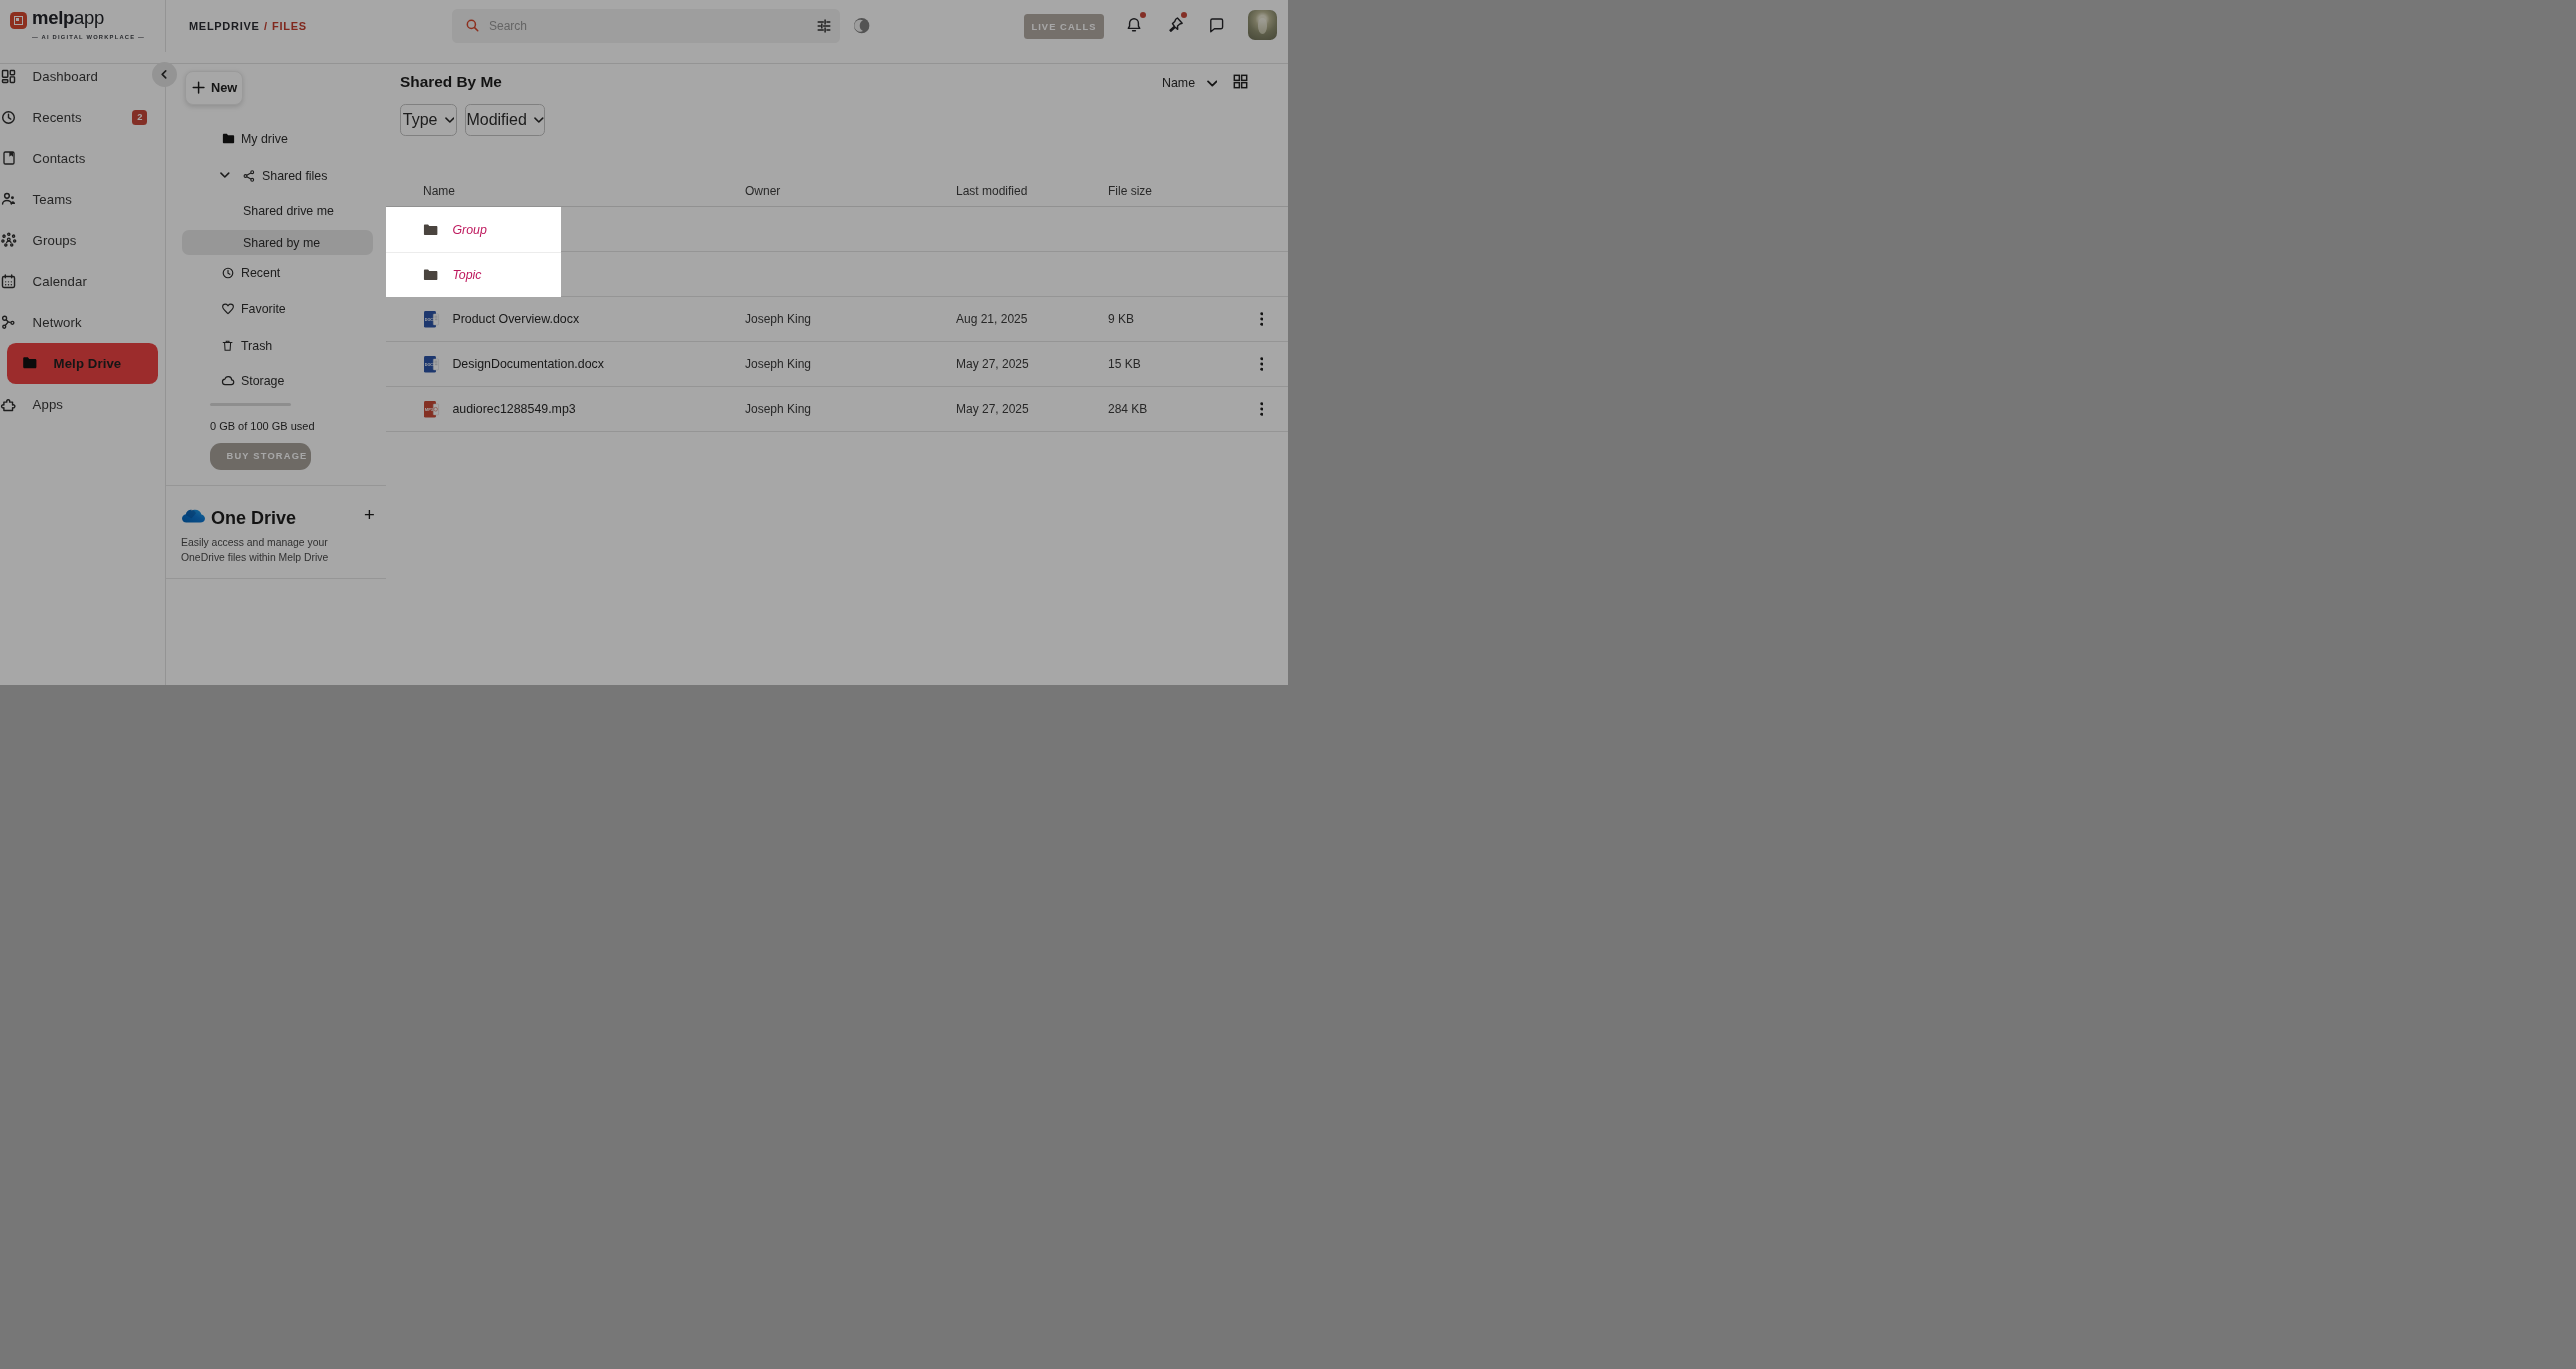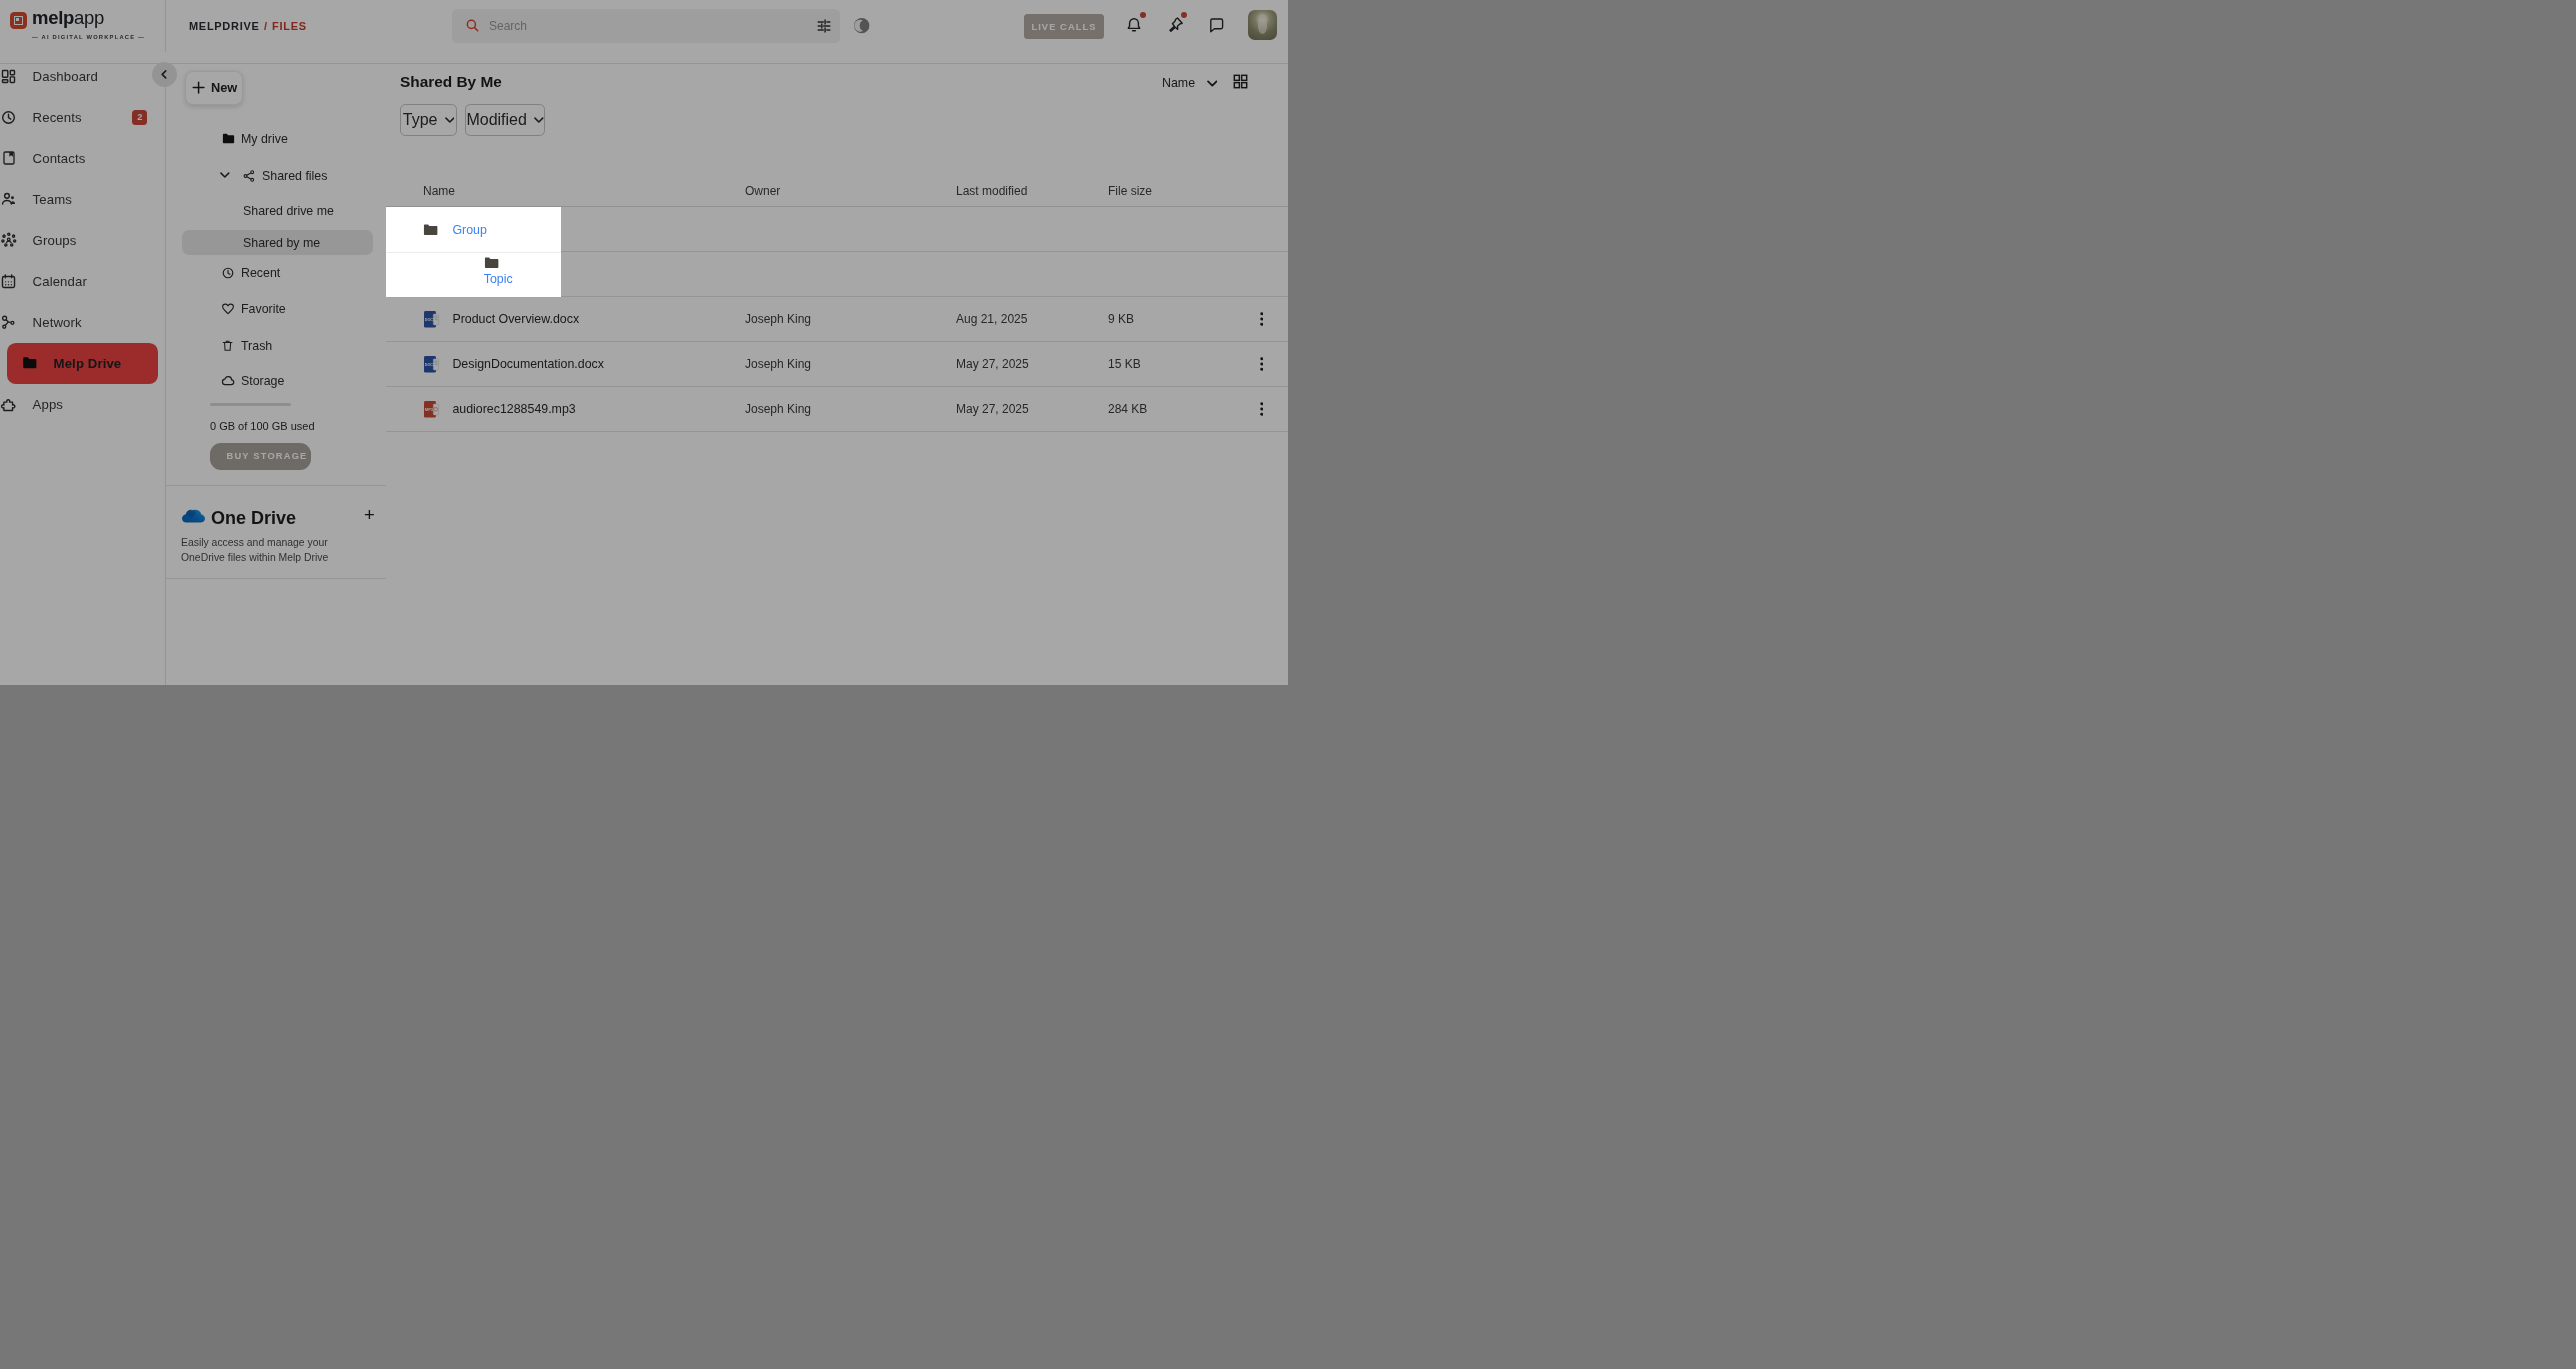--- a/index.html
+++ b/index.html
@@ -118,22 +118,22 @@
   .fname { margin-left:12.4px; font-size:12.4px; font-weight:500; color:#2a2a2a; }
   .ficon { width:17px; height:18.5px; display:flex; align-items:center; }
   .kebab-btn { background:none; border:none; color:#1f1f1f; cursor:pointer; padding:3.5px; display:flex; }
   .ghost .cell-name * { visibility:hidden; }
 
   
   .dim { position:absolute; inset:0; background:var(--dim); z-index:50; }
   .spotlight { position:absolute; left:386px; top:207px; width:175px; height:90px; background:#fff;
                z-index:60; }
   .spot-row { height:45px; display:flex; align-items:center; padding-left:37px; cursor:pointer; }
-  .spot-row + .spot-row { border-top:0.9px solid #ececec;flex-direction:column; }
-  .spot-row .fname { color:#3b82f6; }
+  .spot-row + .spot-row { border-top:0.9px solid #ececec; }
+  .spot-row .fname { color:#be185d;font-style:italic; }
   svg { display:block; }
 </style>
 </head>
 <body>
 
 <div class="app">
 
   <header class="topbar">
     <div class="brand">
       <div class="logo-badge">

